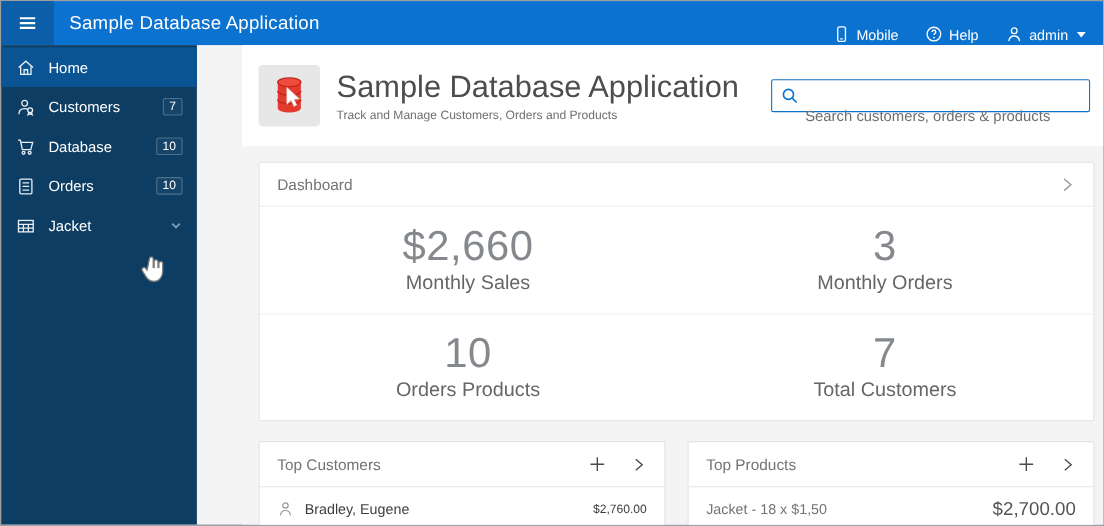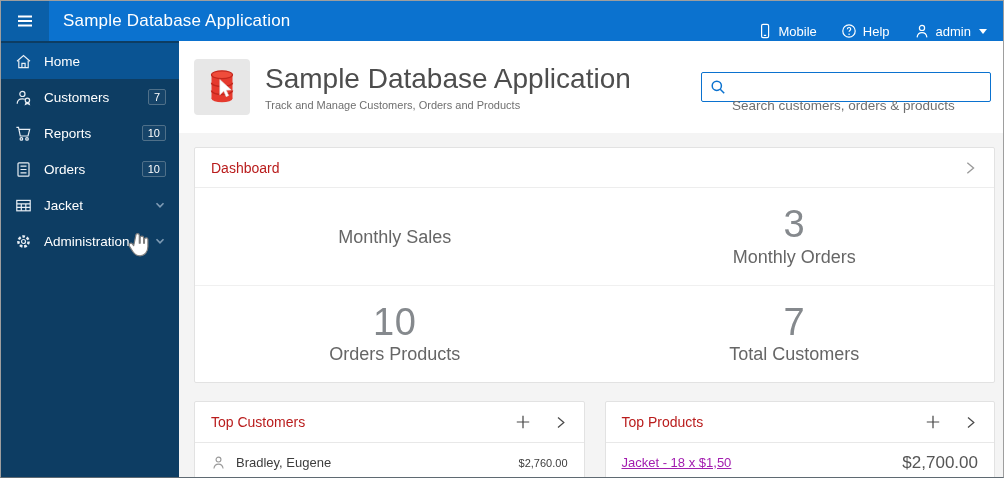--- a/index.html
+++ b/index.html
@@ -11,53 +11,53 @@
     overflow: hidden; display: flex; flex-direction: column; background:#f4f4f4;
   }
   
   .topbar { height: 40px; background:#0b72cf; display:flex; align-items:center; flex:0 0 40px; }
   .menu-btn { width:48px; height:40px; background:#0a5fa8; display:flex; align-items:center; justify-content:center; cursor:pointer; }
   .topbar-title { color:#fff; font-size:17px; margin-left:14px; font-weight:400; letter-spacing:.2px; }
   .topbar-right { margin-left:auto; display:flex; align-items:center; gap:24px; padding-right:16px; }
   .topbar-item { display:flex; align-items:center; gap:6px; color:#fff; font-size:13px; cursor:pointer;margin-top:20px; }
   .caret-down { width:0; height:0; border-left:4.5px solid transparent; border-right:4.5px solid transparent; border-top:5px solid #fff; margin-left:2px; }
   
-  .body-row { flex:1; display:flex; min-height:0; }
+  .body-row { flex:1; display:flex; min-height:0;gap:41px; }
   .sidebar { width:178px; flex:0 0 178px; background:#0d3d63; padding-top:2px; }
   .nav-item { height:36px; display:flex; align-items:center; padding:0 13px; color:#fff; font-size:13.5px; cursor:pointer; }
   .nav-item.selected { background:#0a5493; }
   .nav-icon { width:18px; height:18px; margin-right:12px; display:flex; align-items:center; justify-content:center; flex:0 0 18px; }
   .nav-badge { margin-left:auto; font-size:11px; color:#fff; border:1px solid #4f7089; border-radius:2px; padding:1px 5px; min-width:15px; text-align:center; background:rgba(255,255,255,0.04); }
   .nav-expand { margin-left:auto; display:flex; }
   
   .main { flex:1; display:flex; flex-direction:column; background:#f4f4f4; min-width:0; }
   .page-header { background:#fff; padding:18px 12px 18px 15px; display:flex; align-items:center; }
   .app-icon { width:56px; height:56px; border-radius:4px; background:#e7e7e7; display:flex; align-items:center; justify-content:center; margin-right:15px; flex:0 0 56px; }
   .page-title { font-size:28px; font-weight:300; color:#4d4d4d; line-height:1.15; }
   .page-subtitle { font-size:11px; color:#6f6f6f; margin-top:3px; }
   .search-box { margin-left:auto; width:290px; height:30px; border:1px solid #0b72cf; border-radius:2px; background:#fff; display:flex; align-items:center; padding:0 8px; }
   .search-box input { border:none; outline:none; flex:1; font-size:13.5px; color:#444; margin-left:6px; font-family:"Liberation Sans", sans-serif; background:transparent;margin-top:36px; }
   .search-box input::placeholder { color:#6f6f6f; opacity:1; }
   .content { padding:14px 8px 0 15px; flex:1; }
   .card { background:#fff; border:1px solid #e2e2e2; border-radius:2px; }
-  .card-header { display:flex; align-items:center; height:40px; padding:0 16px; font-size:14px; color:#b91c1c; }
+  .card-header { display:flex; align-items:center; height:40px; padding:0 16px; font-size:14px; color:#737373; }
   .card-header.bordered { border-bottom:1px solid #ededed; }
   .header-actions { margin-left:auto; display:flex; align-items:center; gap:22px; }
   .icon-btn { display:flex; align-items:center; justify-content:center; cursor:pointer; }
   .stats-grid { display:grid; grid-template-columns:1fr 1fr; }
   .stat-cell { height:97px; display:flex; flex-direction:column; align-items:center; justify-content:center; }
   .stat-cell.row2 { border-top:1px solid #f0f0f0; }
   .stat-value { font-size:38px; font-weight:200; color:#85898d; line-height:1.05; letter-spacing:.5px; }
   .stat-label { font-size:18px; color:#666; margin-top:2px; }
   .cards-row { display:grid; grid-template-columns:1fr 1fr; gap:20px; margin-top:18px; }
   .list-row { border-top:1px solid #e8e8e8; height:40px; display:flex; align-items:center; padding:0 16px; font-size:13px; color:#3d3d3d; }
   .row-icon { margin-right:10px; display:flex; }
   .row-amount-sm { margin-left:auto; font-size:11px; color:#3d3d3d;padding-left:16px; }
   .row-amount { margin-left:auto; font-size:17px; color:#555; }
-  .product-link { color:#a21caf; cursor:pointer;text-decoration:underline; }
+  .product-link { color:#737373; cursor:pointer; }
   .hand-cursor { position:absolute; left:127px; top:231px; z-index:20; pointer-events:none; }
 </style>
 </head>
 <body>
 
 <div class="screen">
 
   <div class="topbar">
     <div class="menu-btn">
       <svg width="18" height="18" viewBox="0 0 18 18">
@@ -121,21 +121,21 @@
       </div>
 
       <div class="nav-item">
         <span class="nav-icon">
           <svg width="17" height="17" viewBox="0 0 17 17" fill="none" stroke="#e8eef4" stroke-width="1.2">
             <path d="M1.4 2.4 h2.1 l1.8 8.6 h7.7 l1.7-6.6 H4.3"></path>
             <circle cx="6.4" cy="13.9" r="1.3"></circle>
               <circle cx="12" cy="13.9" r="1.3"></circle>
           </svg>
         </span>
-        <span>Reports</span>
+        <span>Database</span>
         <span class="nav-badge">10</span>
       </div>
 
       <div class="nav-item">
         <span class="nav-icon">
           <svg width="17" height="17" viewBox="0 0 17 17" fill="none" stroke="#e8eef4" stroke-width="1.2">
             <rect x="3" y="1.8" width="11" height="13.4" rx="1"></rect>
             <path d="M5.5 5.2 h6 M5.5 8.5 h6 M5.5 11.8 h6"></path>
           </svg>
         </span>
@@ -151,34 +151,20 @@
           </svg>
         </span>
         <span>Jacket</span>
         <span class="nav-expand">
           <svg width="12" height="12" viewBox="0 0 12 12" fill="none" stroke="#7f9cb5" stroke-width="1.6">
             <path d="M2.5 4.2 L6 7.8 L9.5 4.2"></path>
           </svg>
         </span>
       </div>
 
-      <div class="nav-item">
-        <span class="nav-icon">
-          <svg width="17" height="17" viewBox="0 0 17 17" fill="none" stroke="#e8eef4">
-            <circle cx="8.5" cy="8.5" r="5.1" stroke-width="2.5" stroke-dasharray="2.7 1.75"></circle>
-            <circle cx="8.5" cy="8.5" r="2" stroke-width="1.2"></circle>
-          </svg>
-        </span>
-        <span>Administration</span>
-        <span class="nav-expand">
-          <svg width="12" height="12" viewBox="0 0 12 12" fill="none" stroke="#7f9cb5" stroke-width="1.6">
-            <path d="M2.5 4.2 L6 7.8 L9.5 4.2"></path>
-          </svg>
-        </span>
-      </div>
     </div>
 
     <div class="main">
 
       <div class="page-header">
         <div class="app-icon">
           <svg width="42" height="42" viewBox="0 0 48 48">
             <ellipse cx="24" cy="37" rx="12" ry="4.5" fill="#e53a2e"></ellipse>
             <rect x="12" y="10" width="24" height="27" fill="#e53a2e"></rect>
             <path d="M12 19 a12 4.5 0 0 0 24 0" fill="none" stroke="#c3271d" stroke-width="1.6"></path>
@@ -208,20 +194,21 @@
             <div class="header-actions">
               <span class="icon-btn">
                 <svg width="16" height="16" viewBox="0 0 18 18" fill="none" stroke="#9a9a9a" stroke-width="1.5">
                   <path d="M6 3 L13 9 L6 15"></path>
                 </svg>
               </span>
             </div>
           </div>
           <div class="stats-grid">
             <div class="stat-cell">
+              <div class="stat-value">$2,660</div>
               <div class="stat-label">Monthly Sales</div>
             </div>
             <div class="stat-cell">
               <div class="stat-value">3</div>
               <div class="stat-label">Monthly Orders</div>
             </div>
             <div class="stat-cell row2">
               <div class="stat-value">10</div>
               <div class="stat-label">Orders Products</div>
             </div>

